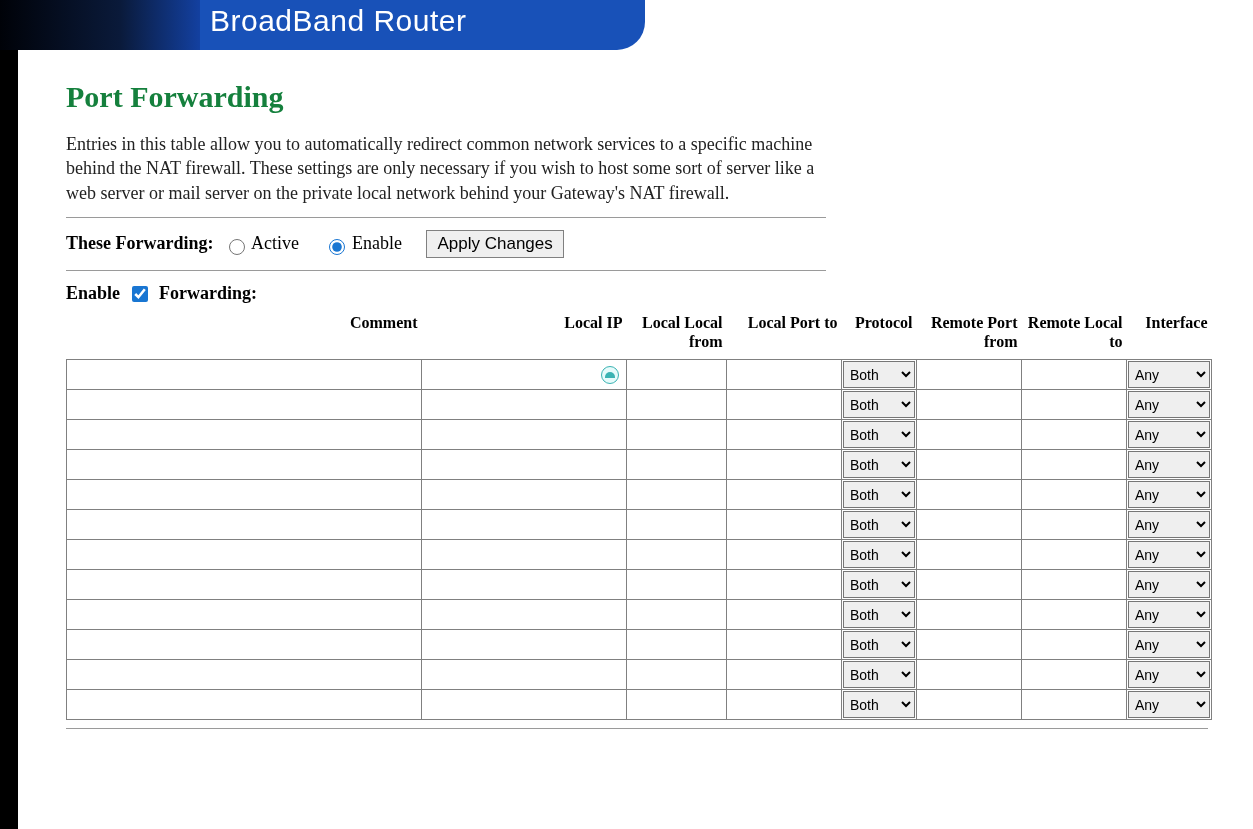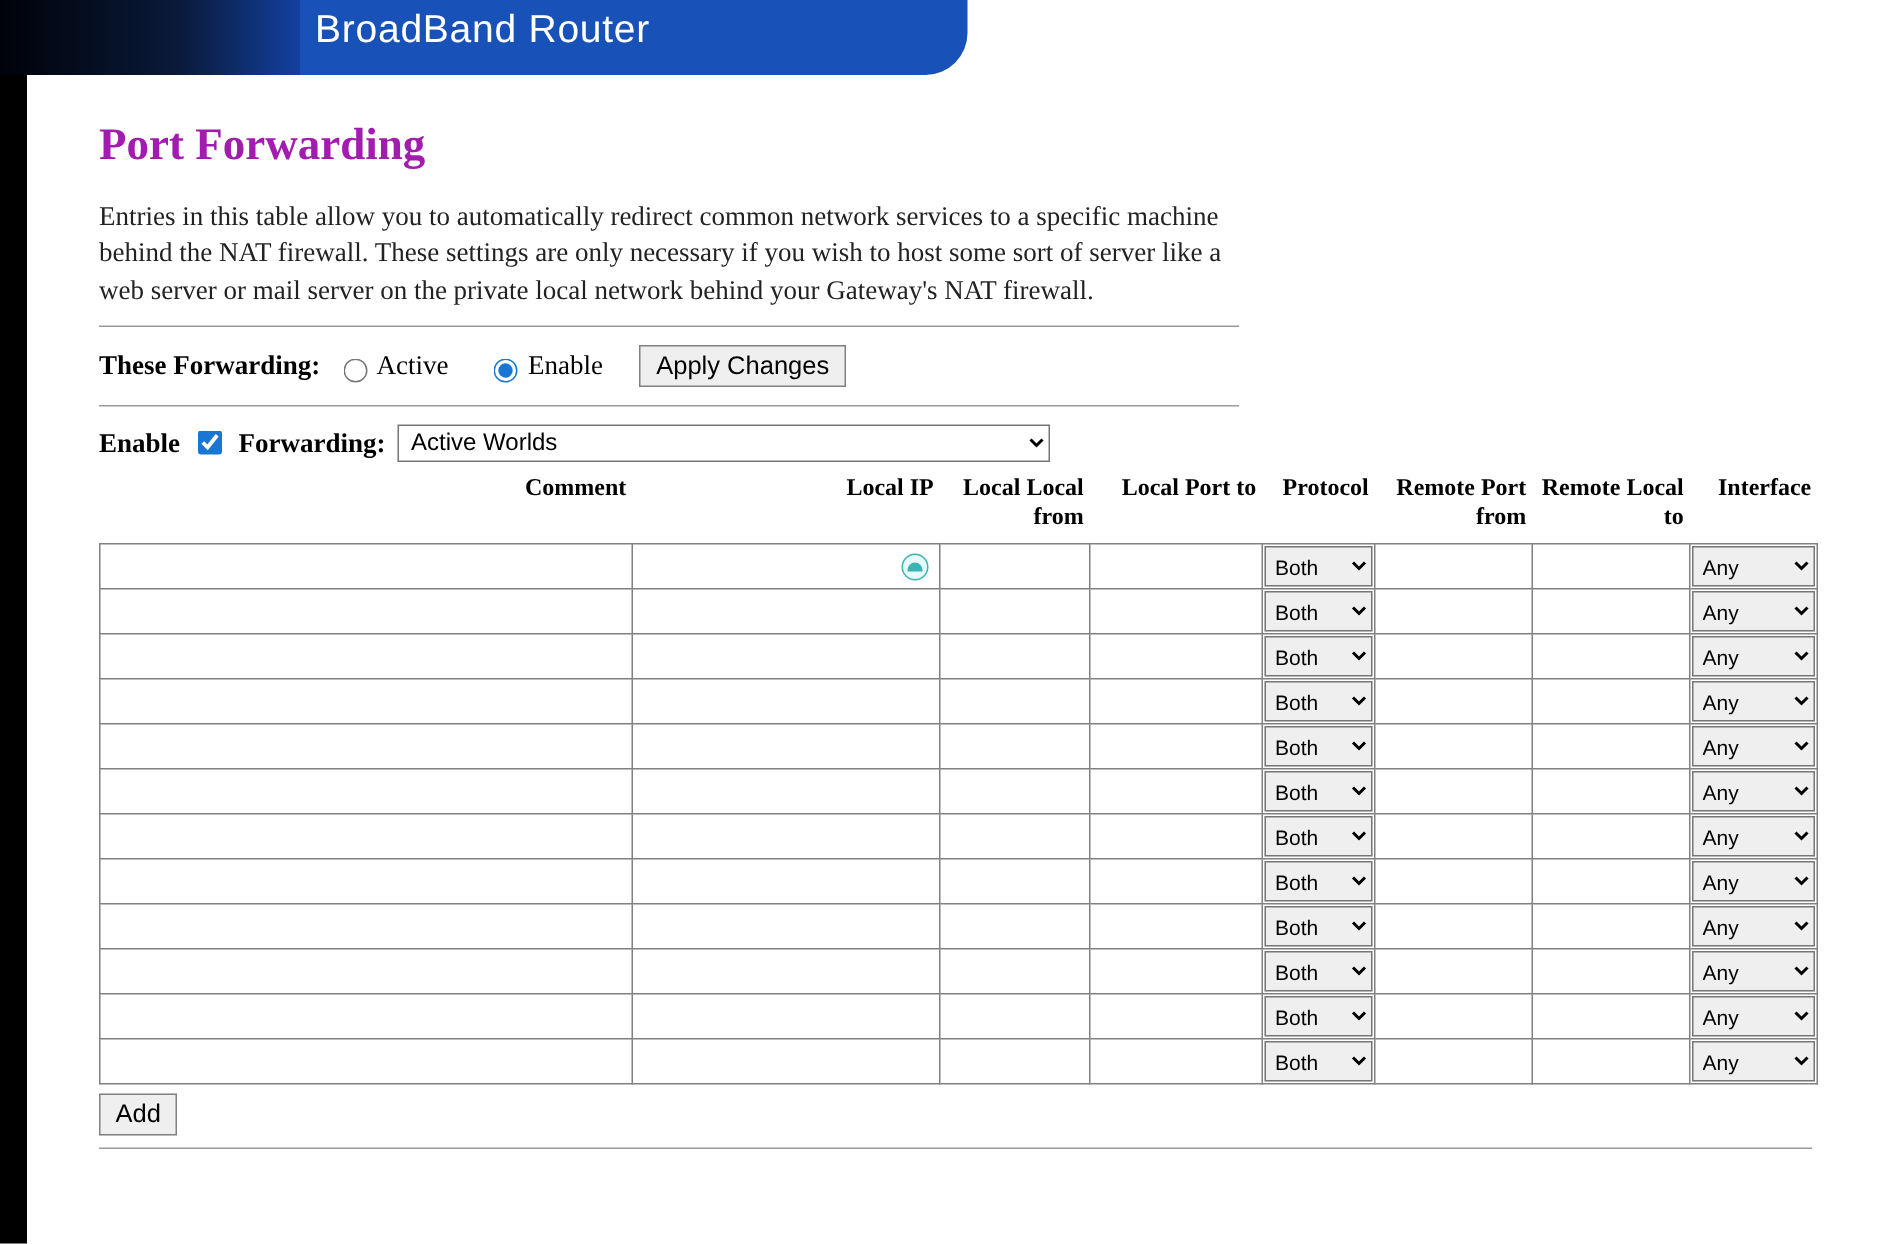--- a/index.html
+++ b/index.html
@@ -38,32 +38,32 @@
       height: 50px;
       width: 445px;
       background: #1851b8;
       border-bottom-right-radius: 28px;
     }
     .banner-title {
       position: absolute;
       left: 210px;
       top: 4px;
       color: #fff;
-      font-size: 26px;
+      font-size: 30px;
       font-family: Arial, sans-serif;
       font-weight: 400;
       letter-spacing: 0.5px;
     }
     .content {
       margin-left: 18px;
       padding: 30px 30px 20px 48px;
       max-width: 1220px;
     }
     h1.page-title {
-      color: #a21caf;
+      color: #15803d;
       font-family: Georgia, "Times New Roman", serif;
       font-weight: 700;
       font-size: 30px;
       margin: 0 0 18px 0;
     }
     .desc {
       font-family: Georgia, "Times New Roman", serif;
       font-size: 18px;
       color: #222;
       max-width: 760px;
@@ -235,23 +235,20 @@
     &nbsp;
     <button class="std">Apply Changes</button>
   </div>
 
   <hr class="sep">
 
   <div class="row2">
     <span class="bold">Enable</span>
     <input type="checkbox" checked="" style="">
     <span class="bold">Forwarding:</span>
-    <select class="app-select">
-      <option>Active Worlds</option>
-    </select>
   </div>
 
   <table class="port-table">
     <colgroup>
       <col class="col-comment">
         <col class="col-localip">
         <col class="col-lpf">
         <col class="col-lpt">
       <col class="col-proto">
         <col class="col-rpf">
@@ -389,18 +386,15 @@
           <td><input type="text" style=""></td>
           <td><input type="text" style=""></td>
           <td><select><option>Both</option></select></td>
           <td><input type="text" style=""></td>
           <td><input type="text" style=""></td>
           <td><select><option>Any</option></select></td>
         </tr>
       </tbody>
   </table>
 
-  <div class="add-row">
-    <button class="std">Add</button>
-  </div>
 
   <hr class="sep-wide">
 </div>
 
 </body></html>

